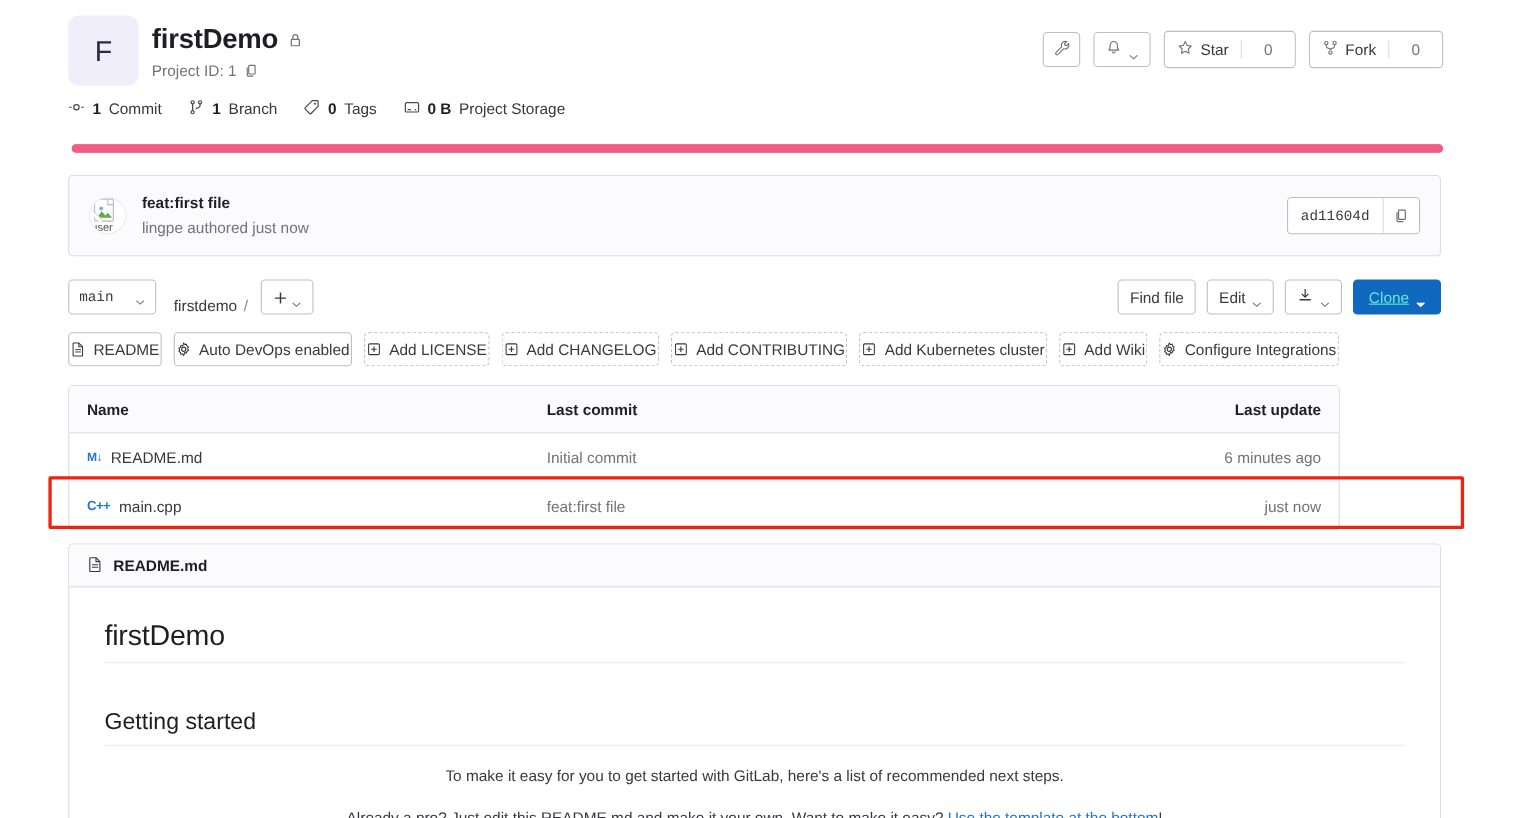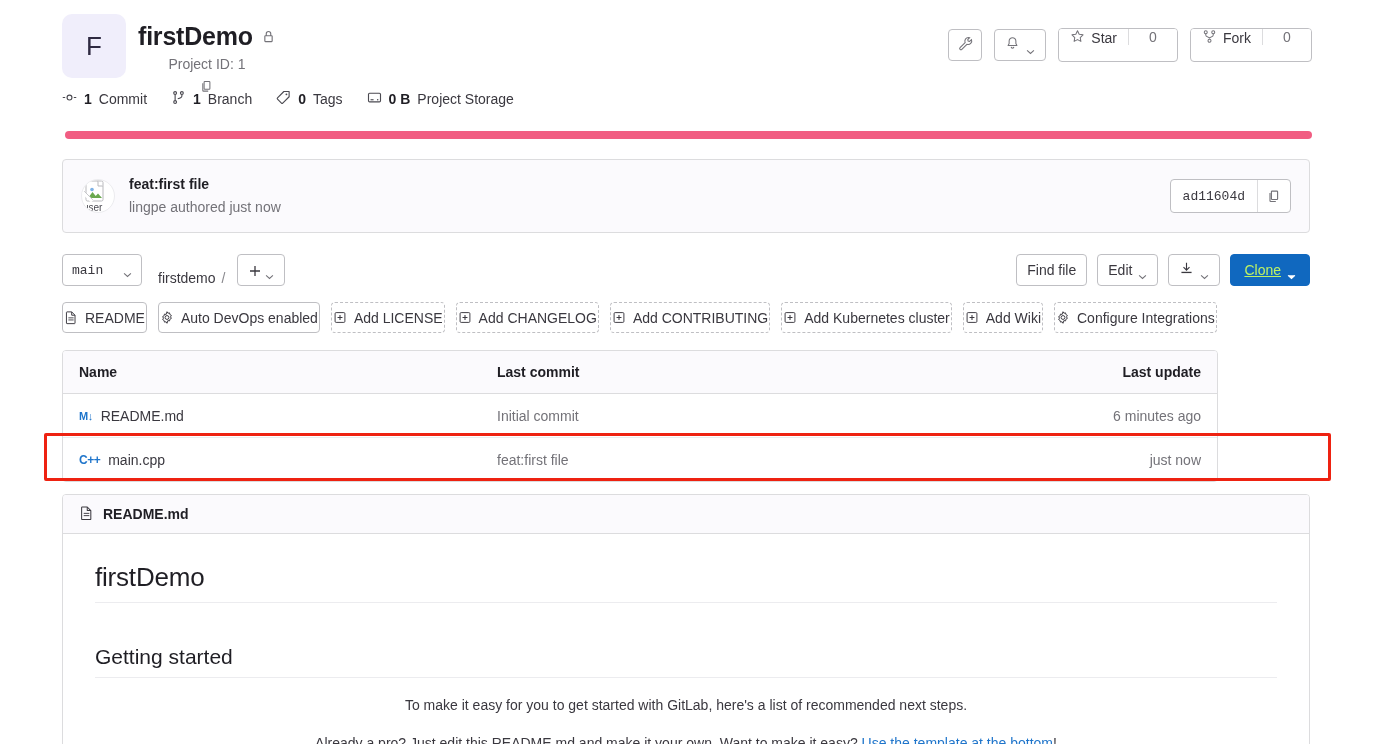--- a/index.html
+++ b/index.html
@@ -56,21 +56,20 @@
     font-weight: bold;
     color: #1f1e24;
     letter-spacing: -0.2px;
   }
   .lock-ico { display: inline-block; width: 15px; height: 16px; }
   .proj-id-row {
     display: flex;
     align-items: center;
     gap: 7px;
     margin-top: 5px;
-    flex-direction: column;
   }
   .proj-id {
     font-size: 14px;
     color: #737278;
   }
   .copy-ico { display: inline-block; width: 14px; height: 15px; cursor: pointer; }
 
   
   .hdr-actions {
     position: absolute;
@@ -91,21 +90,21 @@
     display: inline-flex;
     align-items: center;
     justify-content: center;
     padding: 0 10px;
     cursor: pointer;
     white-space: nowrap;
   }
   .btn.icon-only { width: 34px; padding: 0; }
   .split {
     display: inline-flex;
-    align-items: flex-start;
+    align-items: center;
     border: 1px solid #bfbfc3;
     border-radius: 4px;
     overflow: hidden;
     height: 32px;
     background: #fff;
   }
   .split > .seg {
     display: inline-flex;
     align-items: center;
     justify-content: center;
@@ -256,21 +255,21 @@
   .plus-ico { display: inline-block; width: 12px; height: 12px; }
   .toolbar-right {
     margin-left: auto;
     display: inline-flex;
     align-items: center;
     gap: 10px;
   }
   .btn.primary {
     background: #1068bf;
     border-color: #1068bf;
-    color: #bef264;
+    color: #5eead4;
     font-weight: normal;
     padding: 0 13px;
     text-decoration: underline;
   }
   .btn.primary .caret svg path { fill: #fff; }
 
   
   .quick-actions {
     position: absolute;
     left: 62px; top: 302px;

